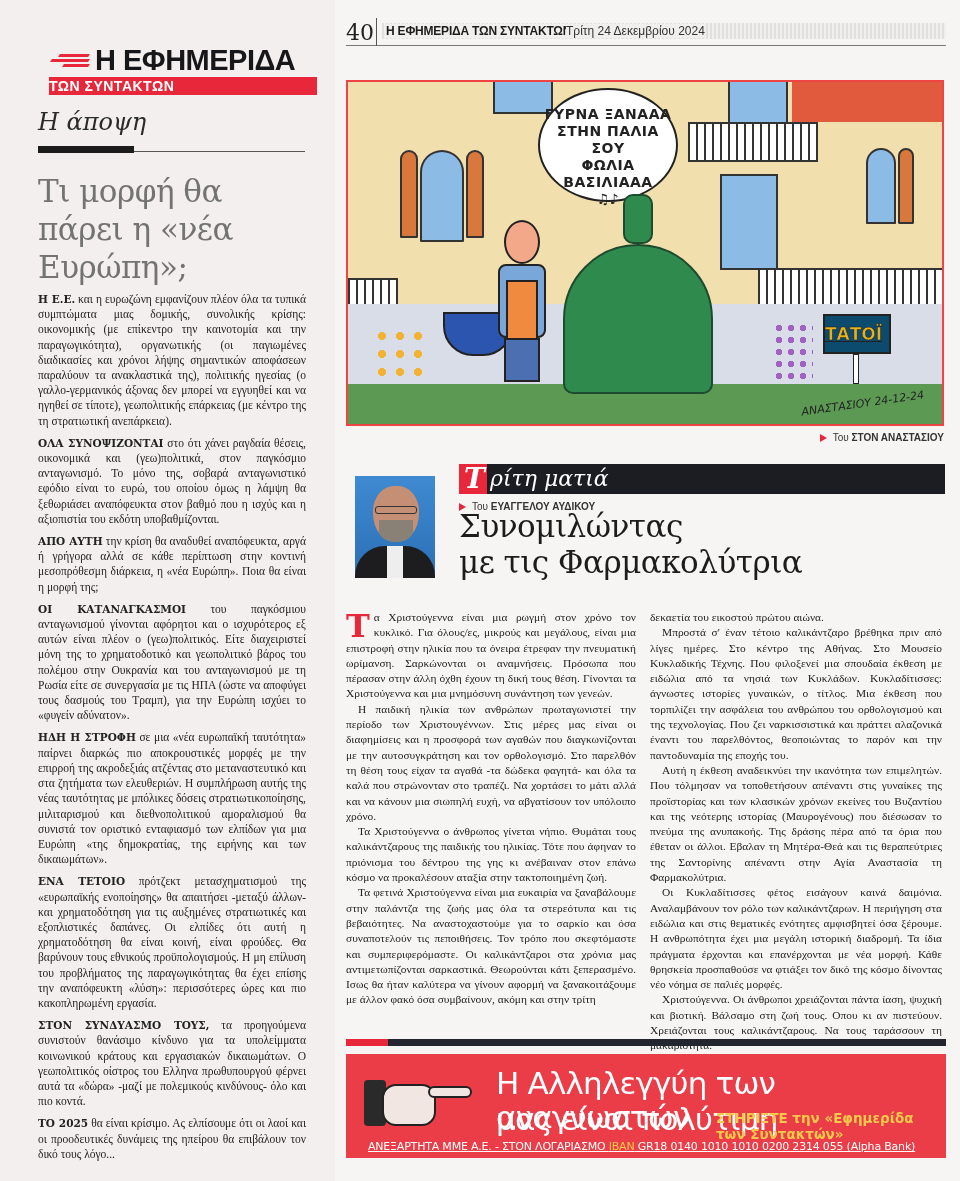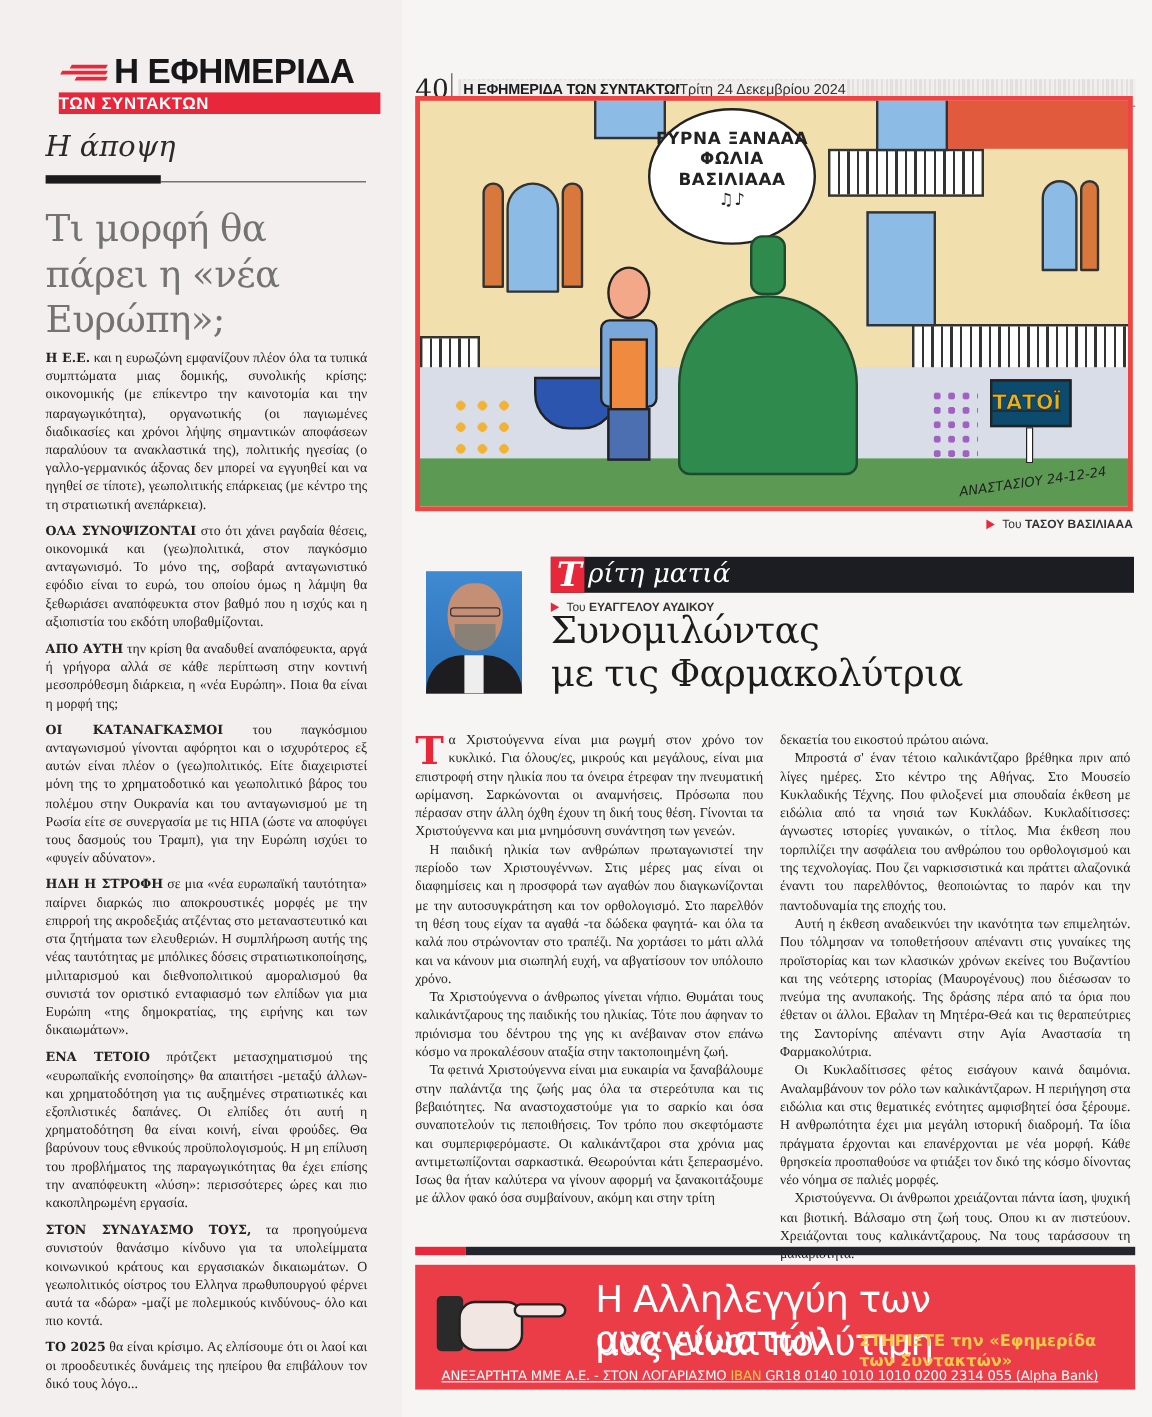--- a/index.html
+++ b/index.html
@@ -17,29 +17,29 @@
   .logo-band { margin-top: 3px; background: #e8283a; height: 18px; color: #fff; text-align: left; font: bold 14px "Liberation Sans", sans-serif; line-height: 18px; letter-spacing: 0.5px; }
   .section-label { position: absolute; left: 38px; top: 108px; font: italic 24px "DejaVu Serif", serif; color: #2a2a2a; }
   .rule-thick { position: absolute; left: 38px; top: 146px; width: 96px; height: 7px; background: #1c1c1c; }
   .rule-thin { position: absolute; left: 134px; top: 151px; width: 171px; height: 1px; background: #555; }
   .left-title { position: absolute; left: 38px; top: 172px; width: 270px; font: 31px "DejaVu Serif", serif; line-height: 38px; color: #737373; letter-spacing: -0.5px; }
   .left-body { position: absolute; left: 38px; top: 292px; width: 268px; font: 11.5px "Liberation Serif", serif; line-height: 15.2px; text-align: justify; color: #222; }
   .left-body p { margin-bottom: 7px; }
   .left-body b { font-family: "DejaVu Serif", serif; font-size: 10.5px; font-weight: bold; }
 
   
-  .hdr { position: absolute; left: 346px; top: 16px; width: 600px; height: 30px; border-bottom: 1px solid #777; margin-top: 43px; }
+  .hdr { position: absolute; left: 346px; top: 16px; width: 600px; height: 30px; border-bottom: 1px solid #777; }
   .page-no { position: absolute; left: 0; top: 4px; font: 22px "DejaVu Serif", serif; color: #222; }
   .hdr-sep { position: absolute; left: 30px; top: 2px; width: 1px; height: 28px; background: #555; }
   .hdr-band { position: absolute; left: 36px; top: 7px; right: 0; height: 16px; background: repeating-linear-gradient(90deg, #e2e0df 0 2px, #f1efee 2px 4px); }
   .hdr-paper { position: absolute; left: 40px; top: 8px; font: bold 12px "Liberation Sans", sans-serif; color: #1c1c1c; letter-spacing: -0.2px; background: #f1efee; }
   .hdr-date { position: absolute; left: 220px; top: 8px; font: 12px "Liberation Sans", sans-serif; color: #333; background: #f1efee; }
 
   
-  .cartoon { position: absolute; left: 346px; top: 80px; width: 598px; height: 346px; border: 4px solid #ef4444; overflow: hidden; background: #f2dfae; }
+  .cartoon { position: absolute; left: 346px; top: 80px; width: 598px; height: 346px; border: 2px solid #ef4444; overflow: hidden; background: #f2dfae; }
   .cartoon .wall-low { position: absolute; left: 0; right: 0; top: 222px; height: 90px; background: #d9dde7; }
   .cartoon .grass { position: absolute; left: 0; right: 0; bottom: 0; height: 40px; background: #5c9a54; }
   .cartoon .roof { position: absolute; right: 0; top: 0; width: 150px; height: 40px; background: #e25a3d; }
   .win { position: absolute; background: #8cbbe5; border: 2px solid #333; }
   .win.arch { border-radius: 40px 40px 2px 2px; }
   .shutter { position: absolute; background: #d9783d; border: 2px solid #333; border-radius: 14px 14px 2px 2px; }
   .rail { position: absolute; border: 2px solid #333; background: repeating-linear-gradient(90deg, #fff 0 6px, #333 6px 8px); }
   .bubble { position: absolute; left: 190px; top: 6px; width: 140px; height: 114px; background: #fff; border: 2px solid #222; border-radius: 50%; font: bold 14px "DejaVu Sans", sans-serif; line-height: 17px; text-align: center; padding-top: 16px; color: #222; letter-spacing: 0.5px; }
   .crown { position: absolute; left: 215px; top: 102px; width: 150px; height: 210px; }
   .crown-body { position: absolute; left: 0; top: 60px; width: 150px; height: 150px; background: #2f8a4e; border-radius: 50% 50% 10px 10px; border: 2px solid #1e4a2d; }
@@ -145,20 +145,21 @@
   <div class="rail" style="left:340px;top:40px;width:130px;height:40px"></div>
   <div class="win" style="left:372px;top:92px;width:58px;height:96px"></div>
   <div class="shutter" style="left:550px;top:66px;width:16px;height:76px"></div>
   <div class="win arch" style="left:518px;top:66px;width:30px;height:76px"></div>
   <div class="rail" style="left:410px;top:186px;width:188px;height:42px"></div>
   <div class="rail" style="left:0;top:196px;width:50px;height:38px"></div>
   <div class="wall-low"></div>
   <div class="grass"></div>
   <div class="bubble">
     <div>ΓΥΡΝΑ ΞΑΝΑΑΑ</div>
+    <div>ΣΤΗΝ ΠΑΛΙΑ ΣΟΥ</div>
     <div>ΦΩΛΙΑ</div>
     <div>ΒΑΣΙΛΙΑΑΑ</div>
     <div>♫♪</div>
   </div>
   <div class="flowers"></div>
   <div class="barrow"></div>
   <div class="figure">
     <div class="torso"></div>
     <div class="apron"></div>
     <div class="legs"></div>
@@ -167,21 +168,21 @@
   <div class="crown">
     <div class="crown-cross"></div>
     <div class="crown-body"></div>
   </div>
   <div class="lilac"></div>
   <div class="sign">ΤΑΤΟΪ</div>
   <div class="sign-post"></div>
   <div class="signature">ΑΝΑΣΤΑΣΙΟΥ 24-12-24</div>
 </div>
 <div class="credit">
-  <span class="tri"></span><span>Του </span><b>ΤΑΣΟΥ ΒΑΣΙΛΙΑΑΑ</b>
+  <span class="tri"></span><span>Του </span><b>ΣΤΟΝ ΑΝΑΣΤΑΣΙΟΥ</b>
 </div>
 
 <div class="author-photo">
   <div class="jacket"></div>
     <div class="shirt"></div>
     <div class="face"></div>
     <div class="beard"></div>
     <div class="glasses"></div>
 </div>
 <div class="col-band"></div>

